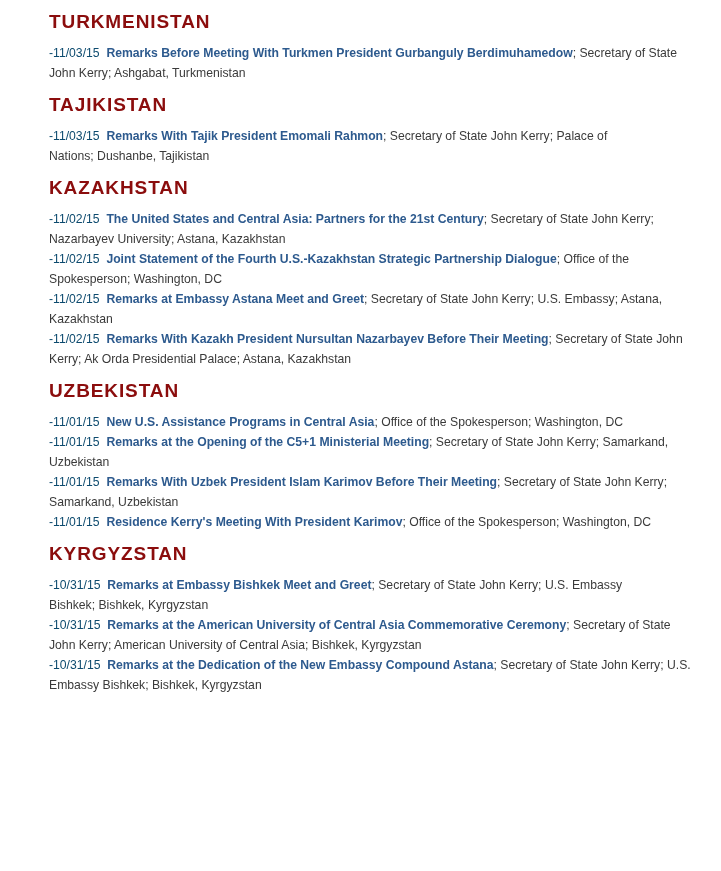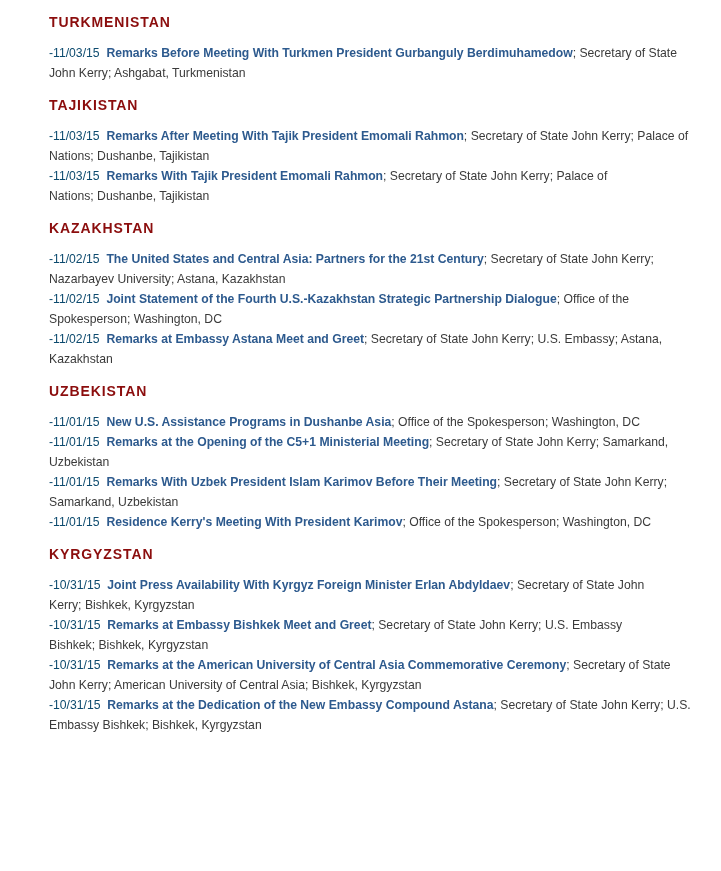--- a/index.html
+++ b/index.html
@@ -1,20 +1,20 @@
 <!DOCTYPE html>
 <html><head>
 <meta charset="utf-8">
 <style>
   html, body { margin: 0; padding: 0; background: #ffffff; }
   body { width: 721px; height: 871px; overflow: hidden; font-family: "Liberation Sans", sans-serif; }
   .page { position: absolute; left: 49px; top: 12px; width: 645px; }
   .section { margin: 0 0 0 0; }
   .section-heading {
-    color: #8b0d0d; font-weight: bold; font-size: 14px; letter-spacing: 0.9px;
+    color: #8b0d0d; font-weight: bold; font-size: 19px; letter-spacing: 0.9px;
     text-transform: uppercase; margin: 0; line-height: 20px; height: 20px;
   }
   .entries { margin: 11px 0 12px 0; padding: 0; list-style: none; }
   .entry { font-size: 12.2px; line-height: 20px; color: #3a3a3a; margin: 0; }
   .entry .date { color: #0c4a6e; }
   .entry .sep { white-space: pre; }
   .entry a.title { color: #2d5a8e; font-weight: bold; text-decoration: none; cursor: pointer; text-align: right; }
   .entry .details { color: #3a3a3a; }
 </style>
 </head>
@@ -25,47 +25,46 @@
   <div class="section">
     <h3 class="section-heading">TURKMENISTAN</h3>
     <ul class="entries">
       <li class="entry"><span class="date">-11/03/15</span><span class="sep">  </span><a class="title">Remarks Before Meeting With Turkmen President Gurbanguly Berdimuhamedow</a><span class="details">;  Secretary of State John Kerry; Ashgabat, Turkmenistan</span></li>
     </ul>
   </div>
 
   <div class="section">
     <h3 class="section-heading">TAJIKISTAN</h3>
     <ul class="entries">
-      <li class="entry"><span class="date">-11/03/15</span><span class="sep">  </span><a class="title">Remarks After Meeting With Tajik President Emomali Rahmon</a><span class="details">;  Secretary of State John Kerry; Palace of Nations; Dushanbe, Tajikistan</span></li>
       <li class="entry" style="padding-right:85px"><span class="date">-11/03/15</span><span class="sep">  </span><a class="title">Remarks With Tajik President Emomali Rahmon</a><span class="details">;  Secretary of State John Kerry; Palace of Nations; Dushanbe, Tajikistan</span></li>
     </ul>
   </div>
 
   <div class="section">
     <h3 class="section-heading">KAZAKHSTAN</h3>
     <ul class="entries">
       <li class="entry" style="padding-right:20px"><span class="date">-11/02/15</span><span class="sep">  </span><a class="title">The United States and Central Asia: Partners for the 21st Century</a><span class="details">;  Secretary of State John Kerry; Nazarbayev University; Astana, Kazakhstan</span></li>
       <li class="entry"><span class="date">-11/02/15</span><span class="sep">  </span><a class="title">Joint Statement of the Fourth U.S.-Kazakhstan Strategic Partnership Dialogue</a><span class="details">; Office of the Spokesperson; Washington, DC</span></li>
       <li class="entry"><span class="date">-11/02/15</span><span class="sep">  </span><a class="title">Remarks at Embassy Astana Meet and Greet</a><span class="details">;  Secretary of State John Kerry; U.S. Embassy; Astana, Kazakhstan</span></li>
+      <li class="entry"><span class="date">-11/02/15</span><span class="sep">  </span><a class="title">Remarks With Kazakh President Nursultan Nazarbayev Before Their Meeting</a><span class="details">;  Secretary of State John Kerry; Ak Orda Presidential Palace; Astana, Kazakhstan</span></li>
     </ul>
   </div>
 
   <div class="section">
     <h3 class="section-heading">UZBEKISTAN</h3>
     <ul class="entries">
-      <li class="entry"><span class="date">-11/01/15</span><span class="sep">  </span><a class="title">New U.S. Assistance Programs in Dushanbe Asia</a><span class="details">; Office of the Spokesperson; Washington, DC</span></li>
+      <li class="entry"><span class="date">-11/01/15</span><span class="sep">  </span><a class="title">New U.S. Assistance Programs in Central Asia</a><span class="details">; Office of the Spokesperson; Washington, DC</span></li>
       <li class="entry"><span class="date">-11/01/15</span><span class="sep">  </span><a class="title">Remarks at the Opening of the C5+1 Ministerial Meeting</a><span class="details">;  Secretary of State John Kerry; Samarkand, Uzbekistan</span></li>
       <li class="entry" style="padding-right:10px"><span class="date">-11/01/15</span><span class="sep">  </span><a class="title">Remarks With Uzbek President Islam Karimov Before Their Meeting</a><span class="details">;  Secretary of State John Kerry; Samarkand, Uzbekistan</span></li>
       <li class="entry"><span class="date">-11/01/15</span><span class="sep">  </span><a class="title">Residence Kerry's Meeting With President Karimov</a><span class="details">; Office of the Spokesperson; Washington, DC</span></li>
     </ul>
   </div>
 
   <div class="section">
     <h3 class="section-heading">KYRGYZSTAN</h3>
     <ul class="entries">
-      <li class="entry" style="padding-right:20px"><span class="date">-10/31/15</span><span class="sep">  </span><a class="title">Joint Press Availability With Kyrgyz Foreign Minister Erlan Abdyldaev</a><span class="details">;  Secretary of State John Kerry; Bishkek, Kyrgyzstan</span></li>
       <li class="entry" style="padding-right:60px"><span class="date">-10/31/15</span><span class="sep">  </span><a class="title">Remarks at Embassy Bishkek Meet and Greet</a><span class="details">;  Secretary of State John Kerry; U.S. Embassy Bishkek; Bishkek, Kyrgyzstan</span></li>
       <li class="entry"><span class="date">-10/31/15</span><span class="sep">  </span><a class="title">Remarks at the American University of Central Asia Commemorative Ceremony</a><span class="details">;  Secretary of State John Kerry; American University of Central Asia; Bishkek, Kyrgyzstan</span></li>
       <li class="entry"><span class="date">-10/31/15</span><span class="sep">  </span><a class="title">Remarks at the Dedication of the New Embassy Compound Astana</a><span class="details">;  Secretary of State John Kerry; U.S. Embassy Bishkek; Bishkek, Kyrgyzstan</span></li>
     </ul>
   </div>
 
 </div>
 
 </body></html>

